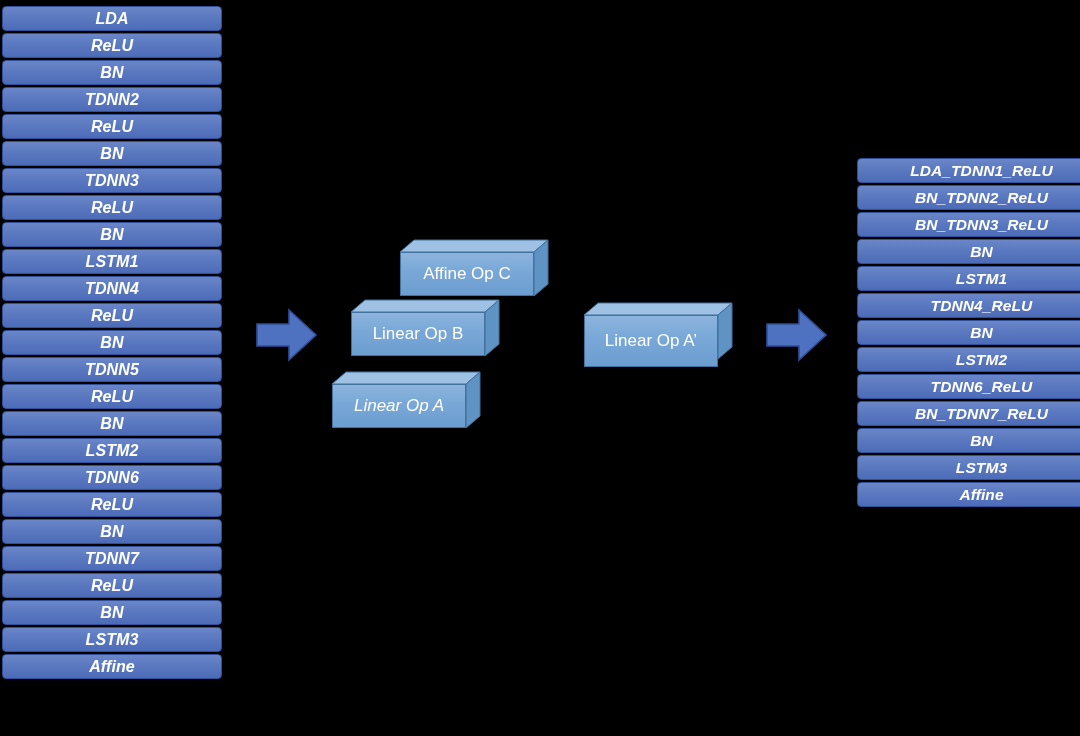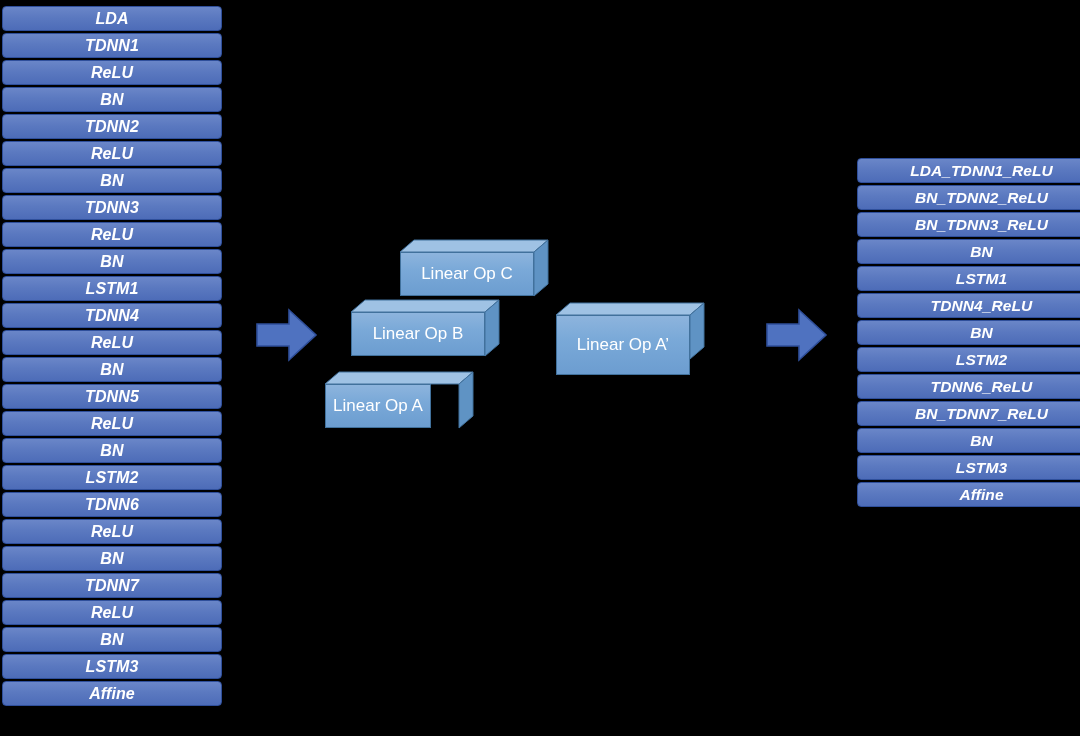--- a/index.html
+++ b/index.html
@@ -101,21 +101,20 @@
 
   [data-name="page-root"] { outline: none; }
 </style>
 </head>
 <body>
 
 <div id="canvas" data-name="page-root">
 
   <div id="left-column" class="bar-column" data-name="original-layer-stack">
       <div class="layer-bar" data-name="layer-bar-left-0">LDA</div>
-      <div class="layer-bar" data-name="layer-bar-left-1">TDNN1</div>
       <div class="layer-bar" data-name="layer-bar-left-2">ReLU</div>
       <div class="layer-bar" data-name="layer-bar-left-3">BN</div>
       <div class="layer-bar" data-name="layer-bar-left-4">TDNN2</div>
       <div class="layer-bar" data-name="layer-bar-left-5">ReLU</div>
       <div class="layer-bar" data-name="layer-bar-left-6">BN</div>
       <div class="layer-bar" data-name="layer-bar-left-7">TDNN3</div>
       <div class="layer-bar" data-name="layer-bar-left-8">ReLU</div>
       <div class="layer-bar" data-name="layer-bar-left-9">BN</div>
       <div class="layer-bar" data-name="layer-bar-left-10">LSTM1</div>
       <div class="layer-bar" data-name="layer-bar-left-11">TDNN4</div>
@@ -139,40 +138,40 @@
     <svg width="62" height="56" viewBox="0 0 62 56">
       <polygon points="1,17 33,17 33,3 60,28 33,53 33,39 1,39" fill="#4f72c0" stroke="#2f4f9b" stroke-width="1.6" stroke-linejoin="miter"></polygon>
     </svg>
   </div>
 
   <div class="box3d" data-name="linear-op-c-box" style="left:400px; top:240px; width:134px; height:56px;">
     <svg class="solid" width="148" height="58" viewBox="0 0 148 58">
       <polygon points="0,12 14,0 148,0 134,12" fill="#9fc2e4" stroke="#41719c" stroke-width="1"></polygon>
       <polygon points="134,12 148,0 148,44 134,56" fill="#5f93c4" stroke="#41719c" stroke-width="1"></polygon>
     </svg>
-    <div class="face-front" data-name="linear-op-c-label">Linear Op C</div>
+    <div class="face-front" data-name="linear-op-c-label">Affine Op C</div>
   </div>
 
   <div class="box3d" data-name="linear-op-b-box" style="left:351px; top:300px; width:134px; height:56px;">
     <svg class="solid" width="148" height="58" viewBox="0 0 148 58">
       <polygon points="0,12 14,0 148,0 134,12" fill="#9fc2e4" stroke="#41719c" stroke-width="1"></polygon>
       <polygon points="134,12 148,0 148,44 134,56" fill="#5f93c4" stroke="#41719c" stroke-width="1"></polygon>
     </svg>
     <div class="face-front" data-name="linear-op-b-label">Linear Op B</div>
   </div>
 
-  <div class="box3d" data-name="linear-op-a-box" style="left:325px; top:372px; width:106px; height:56px;">
+  <div class="box3d" data-name="linear-op-a-box" style="left:332px; top:372px; width:134px; height:56px;font-style:italic;">
     <svg class="solid" width="148" height="58" viewBox="0 0 148 58">
       <polygon points="0,12 14,0 148,0 134,12" fill="#9fc2e4" stroke="#41719c" stroke-width="1"></polygon>
       <polygon points="134,12 148,0 148,44 134,56" fill="#5f93c4" stroke="#41719c" stroke-width="1"></polygon>
     </svg>
     <div class="face-front" data-name="linear-op-a-label">Linear Op A</div>
   </div>
 
-  <div class="box3d" data-name="linear-op-a-prime-box" style="left:556px; top:303px; width:134px; height:72px;">
+  <div class="box3d" data-name="linear-op-a-prime-box" style="left:584px; top:303px; width:134px; height:64px;">
     <svg class="solid" width="148" height="58" viewBox="0 0 148 58">
       <polygon points="0,12 14,0 148,0 134,12" fill="#9fc2e4" stroke="#41719c" stroke-width="1"></polygon>
       <polygon points="134,12 148,0 148,44 134,56" fill="#5f93c4" stroke="#41719c" stroke-width="1"></polygon>
     </svg>
     <div class="face-front" data-name="linear-op-a-prime-label">Linear Op A’</div>
   </div>
 
   <div class="arrow" id="arrow-2" data-name="arrow-middle-to-right" style="left:766px; top:307px; width:62px; height:56px;">
     <svg width="62" height="56" viewBox="0 0 62 56">
       <polygon points="1,17 33,17 33,3 60,28 33,53 33,39 1,39" fill="#4f72c0" stroke="#2f4f9b" stroke-width="1.6" stroke-linejoin="miter"></polygon>

